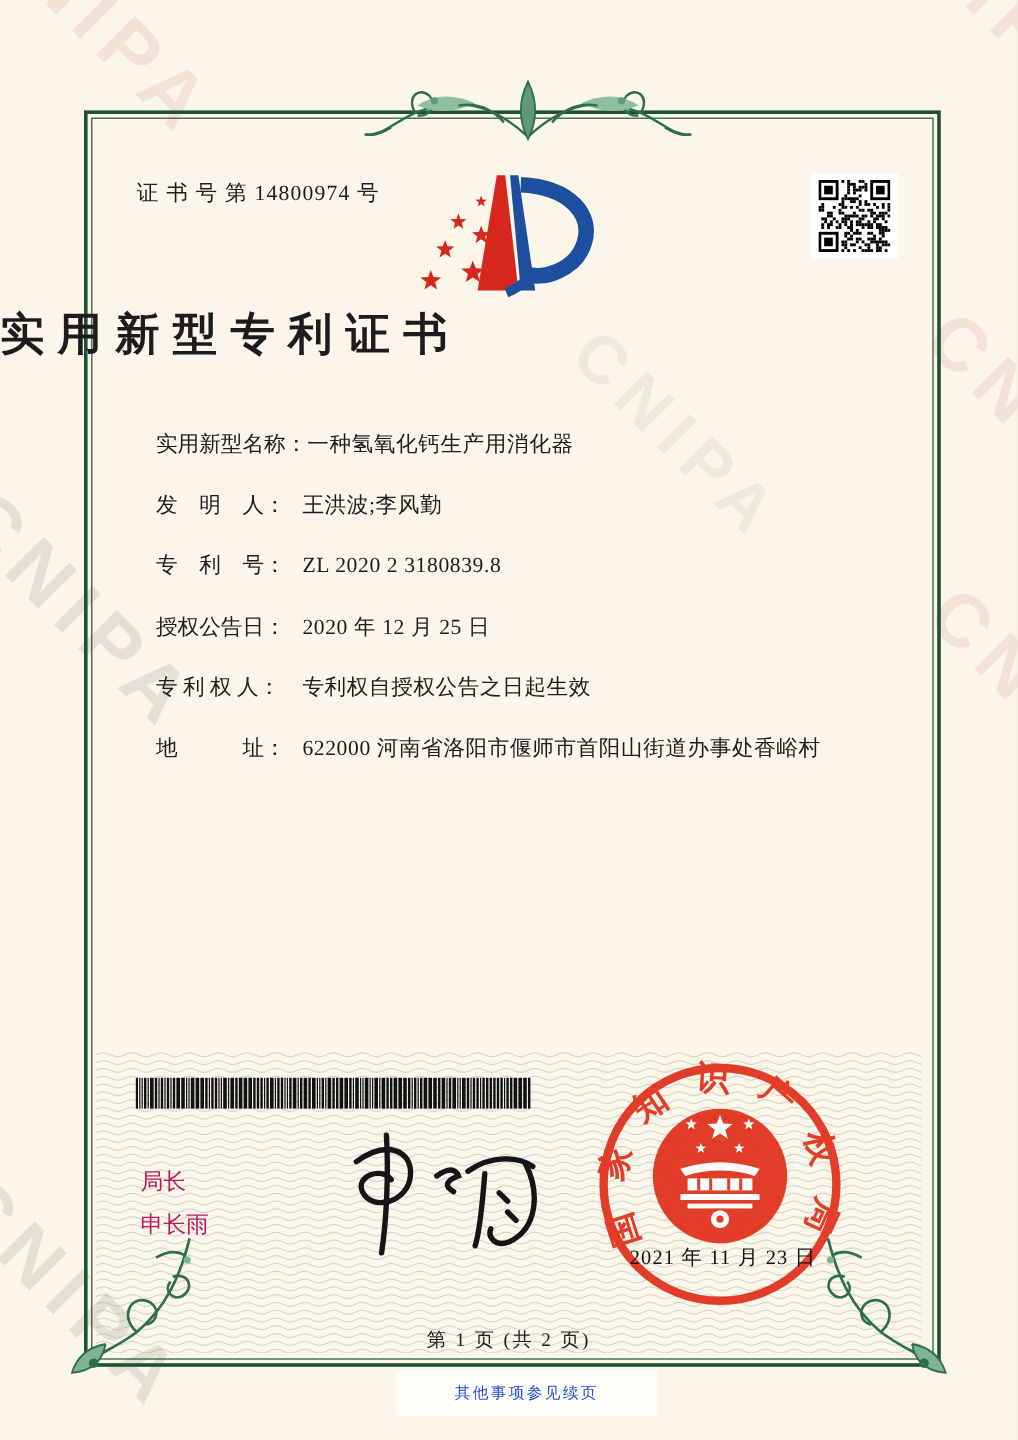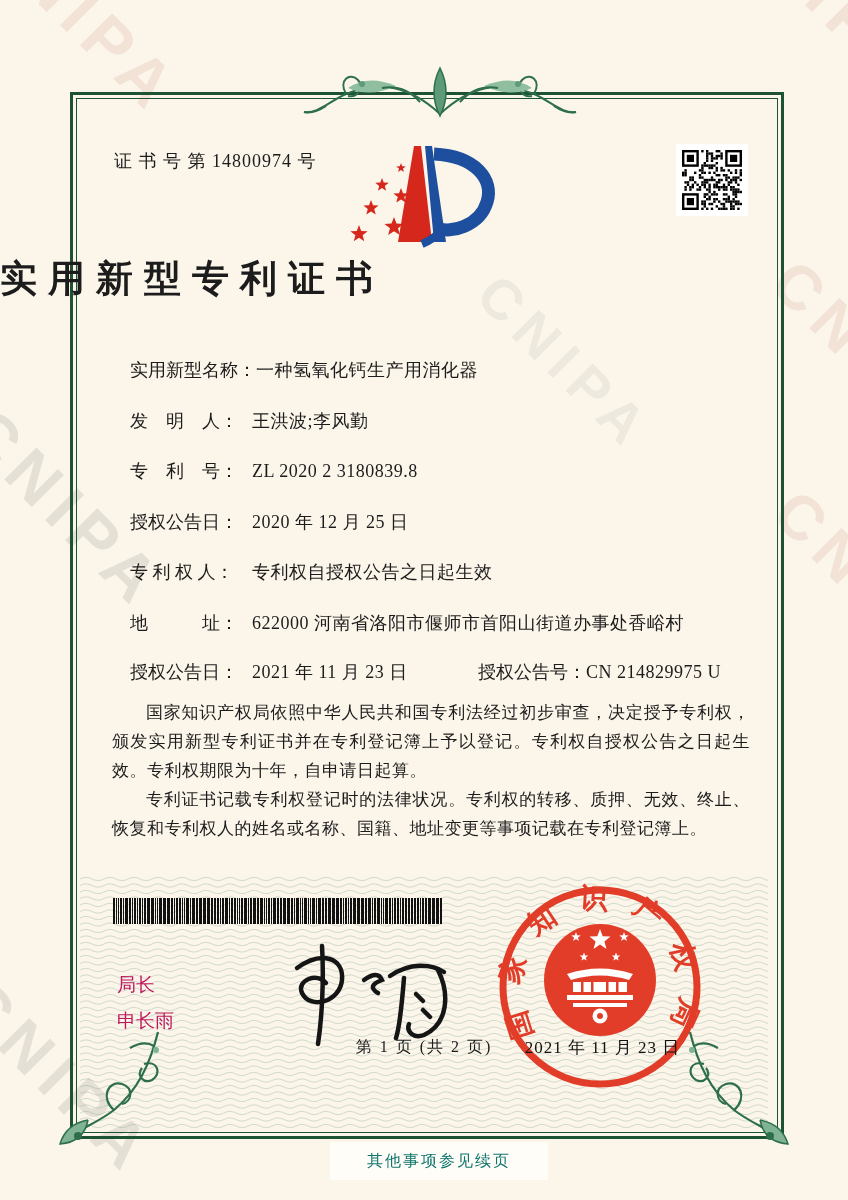--- a/index.html
+++ b/index.html
@@ -50,25 +50,25 @@
   .body-text p{margin:0;text-indent:2em;}
   
   .barcode{position:absolute;left:113px;top:898px;z-index:2;}
   .signer{position:absolute;left:117px;z-index:2;font-family:"Liberation Sans","DejaVu Sans",sans-serif;font-size:19px;color:#be185d;}
   .signature{position:absolute;left:252px;top:938px;z-index:3;}
   .seal{position:absolute;left:495px;top:882px;width:210px;height:210px;z-index:3;opacity:0.95;}
   .seal-date{
     position:absolute;left:520px;top:1036px;width:165px;text-align:center;z-index:4;
     font-size:17px;color:#111;letter-spacing:1px;white-space:nowrap;
   }
-  .pageinfo{position:absolute;left:0;top:1037px;width:100%;text-align:center;font-size:16px;letter-spacing:2px;z-index:2;}
+  .pageinfo{position:absolute;left:0;top:1107px;width:100%;text-align:center;font-size:16px;letter-spacing:2px;z-index:2;}
   .contbox{
     position:absolute;left:330px;top:1142px;width:218px;height:38px;background:#fffdf7;
     z-index:2;display:flex;align-items:center;justify-content:center;
-    font-size:16px;letter-spacing:2px;color:#0f766e;text-align:center;
+    font-size:13px;letter-spacing:2px;color:#1d4ed8;text-align:center;
   }
 </style>
 </head>
 <body>
 
 <div class="page">
 
   <div class="wm pink" style="left:-45px;top:-25px;font-size:66px;">CNIPA</div>
   <div class="wm pink" style="left:700px;top:-45px;font-size:66px;">CNIPA</div>
   <div class="wm gray" style="left:455px;top:330px;font-size:56px;opacity:.6;">CNIPA</div>
@@ -395,28 +395,21 @@
   </div>
   <div class="row" style="top:510px">
     <span class="lbl">授权公告日：</span><span class="val">2020 年 12 月 25 日</span>
   </div>
   <div class="row" style="top:560px">
     <span class="lbl">专 利 权 人：</span><span class="val">专利权自授权公告之日起生效</span>
   </div>
   <div class="row" style="top:611px">
     <span class="lbl">地　　　址：</span><span class="val">622000 河南省洛阳市偃师市首阳山街道办事处香峪村</span>
   </div>
-  <div class="row grant" style="top:660px">
-    <span class="lbl">授权公告日：</span><span class="val val1">2021 年 11 月 23 日</span><span class="lbl" style="min-width:0;margin-left:8px;">授权公告号：</span><span class="val">CN 214829975 U</span>
-  </div>
-
-  <div class="body-text">
-    <p>国家知识产权局依照中华人民共和国专利法经过初步审查，决定授予专利权，颁发实用新型专利证书并在专利登记簿上予以登记。专利权自授权公告之日起生效。专利权期限为十年，自申请日起算。</p>
-    <p>专利证书记载专利权登记时的法律状况。专利权的转移、质押、无效、终止、恢复和专利权人的姓名或名称、国籍、地址变更等事项记载在专利登记簿上。</p>
-  </div>
+
 
   <div class="barcode">
     <svg id="bars" width="335" height="26" xmlns="http://www.w3.org/2000/svg">
         <rect x="0" y="0" width="2" height="26" fill="#111"></rect>
         <rect x="3" y="0" width="1" height="26" fill="#111"></rect>
         <rect x="5" y="0" width="1" height="26" fill="#111"></rect>
         <rect x="7" y="0" width="2" height="26" fill="#111"></rect>
         <rect x="10" y="0" width="1" height="26" fill="#111"></rect>
         <rect x="12" y="0" width="3" height="26" fill="#111"></rect>
         <rect x="16" y="0" width="2" height="26" fill="#111"></rect>

